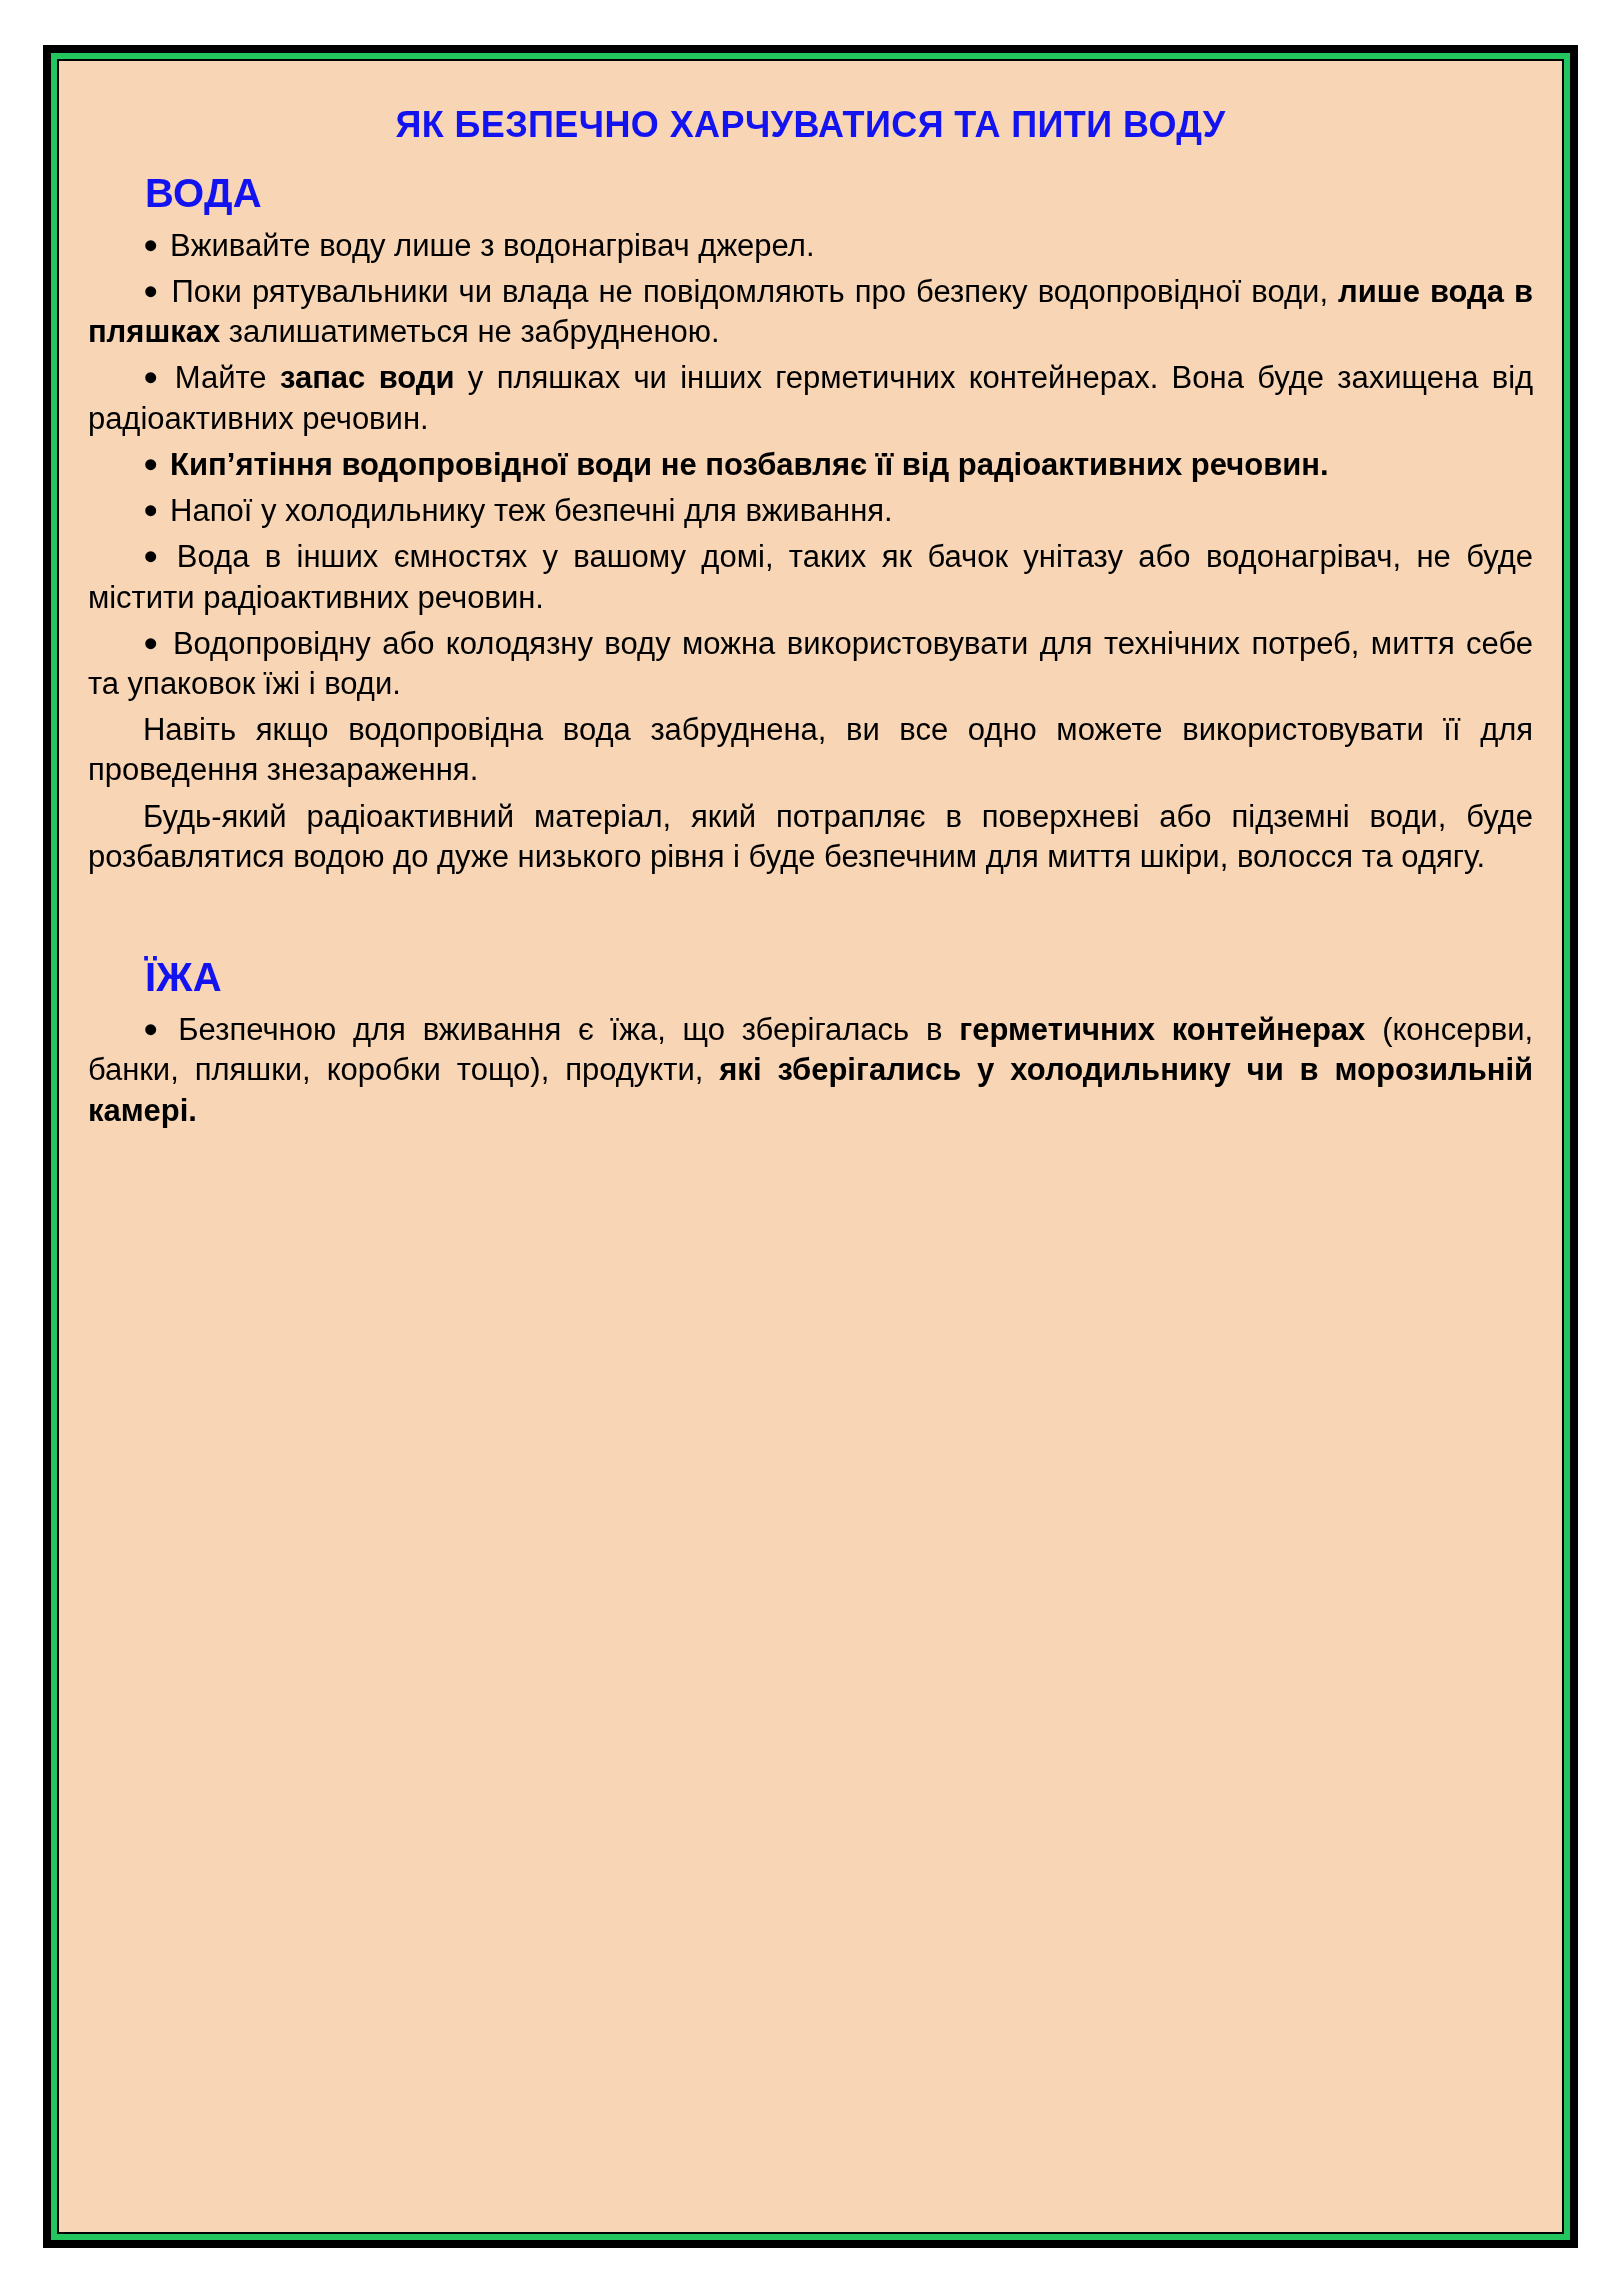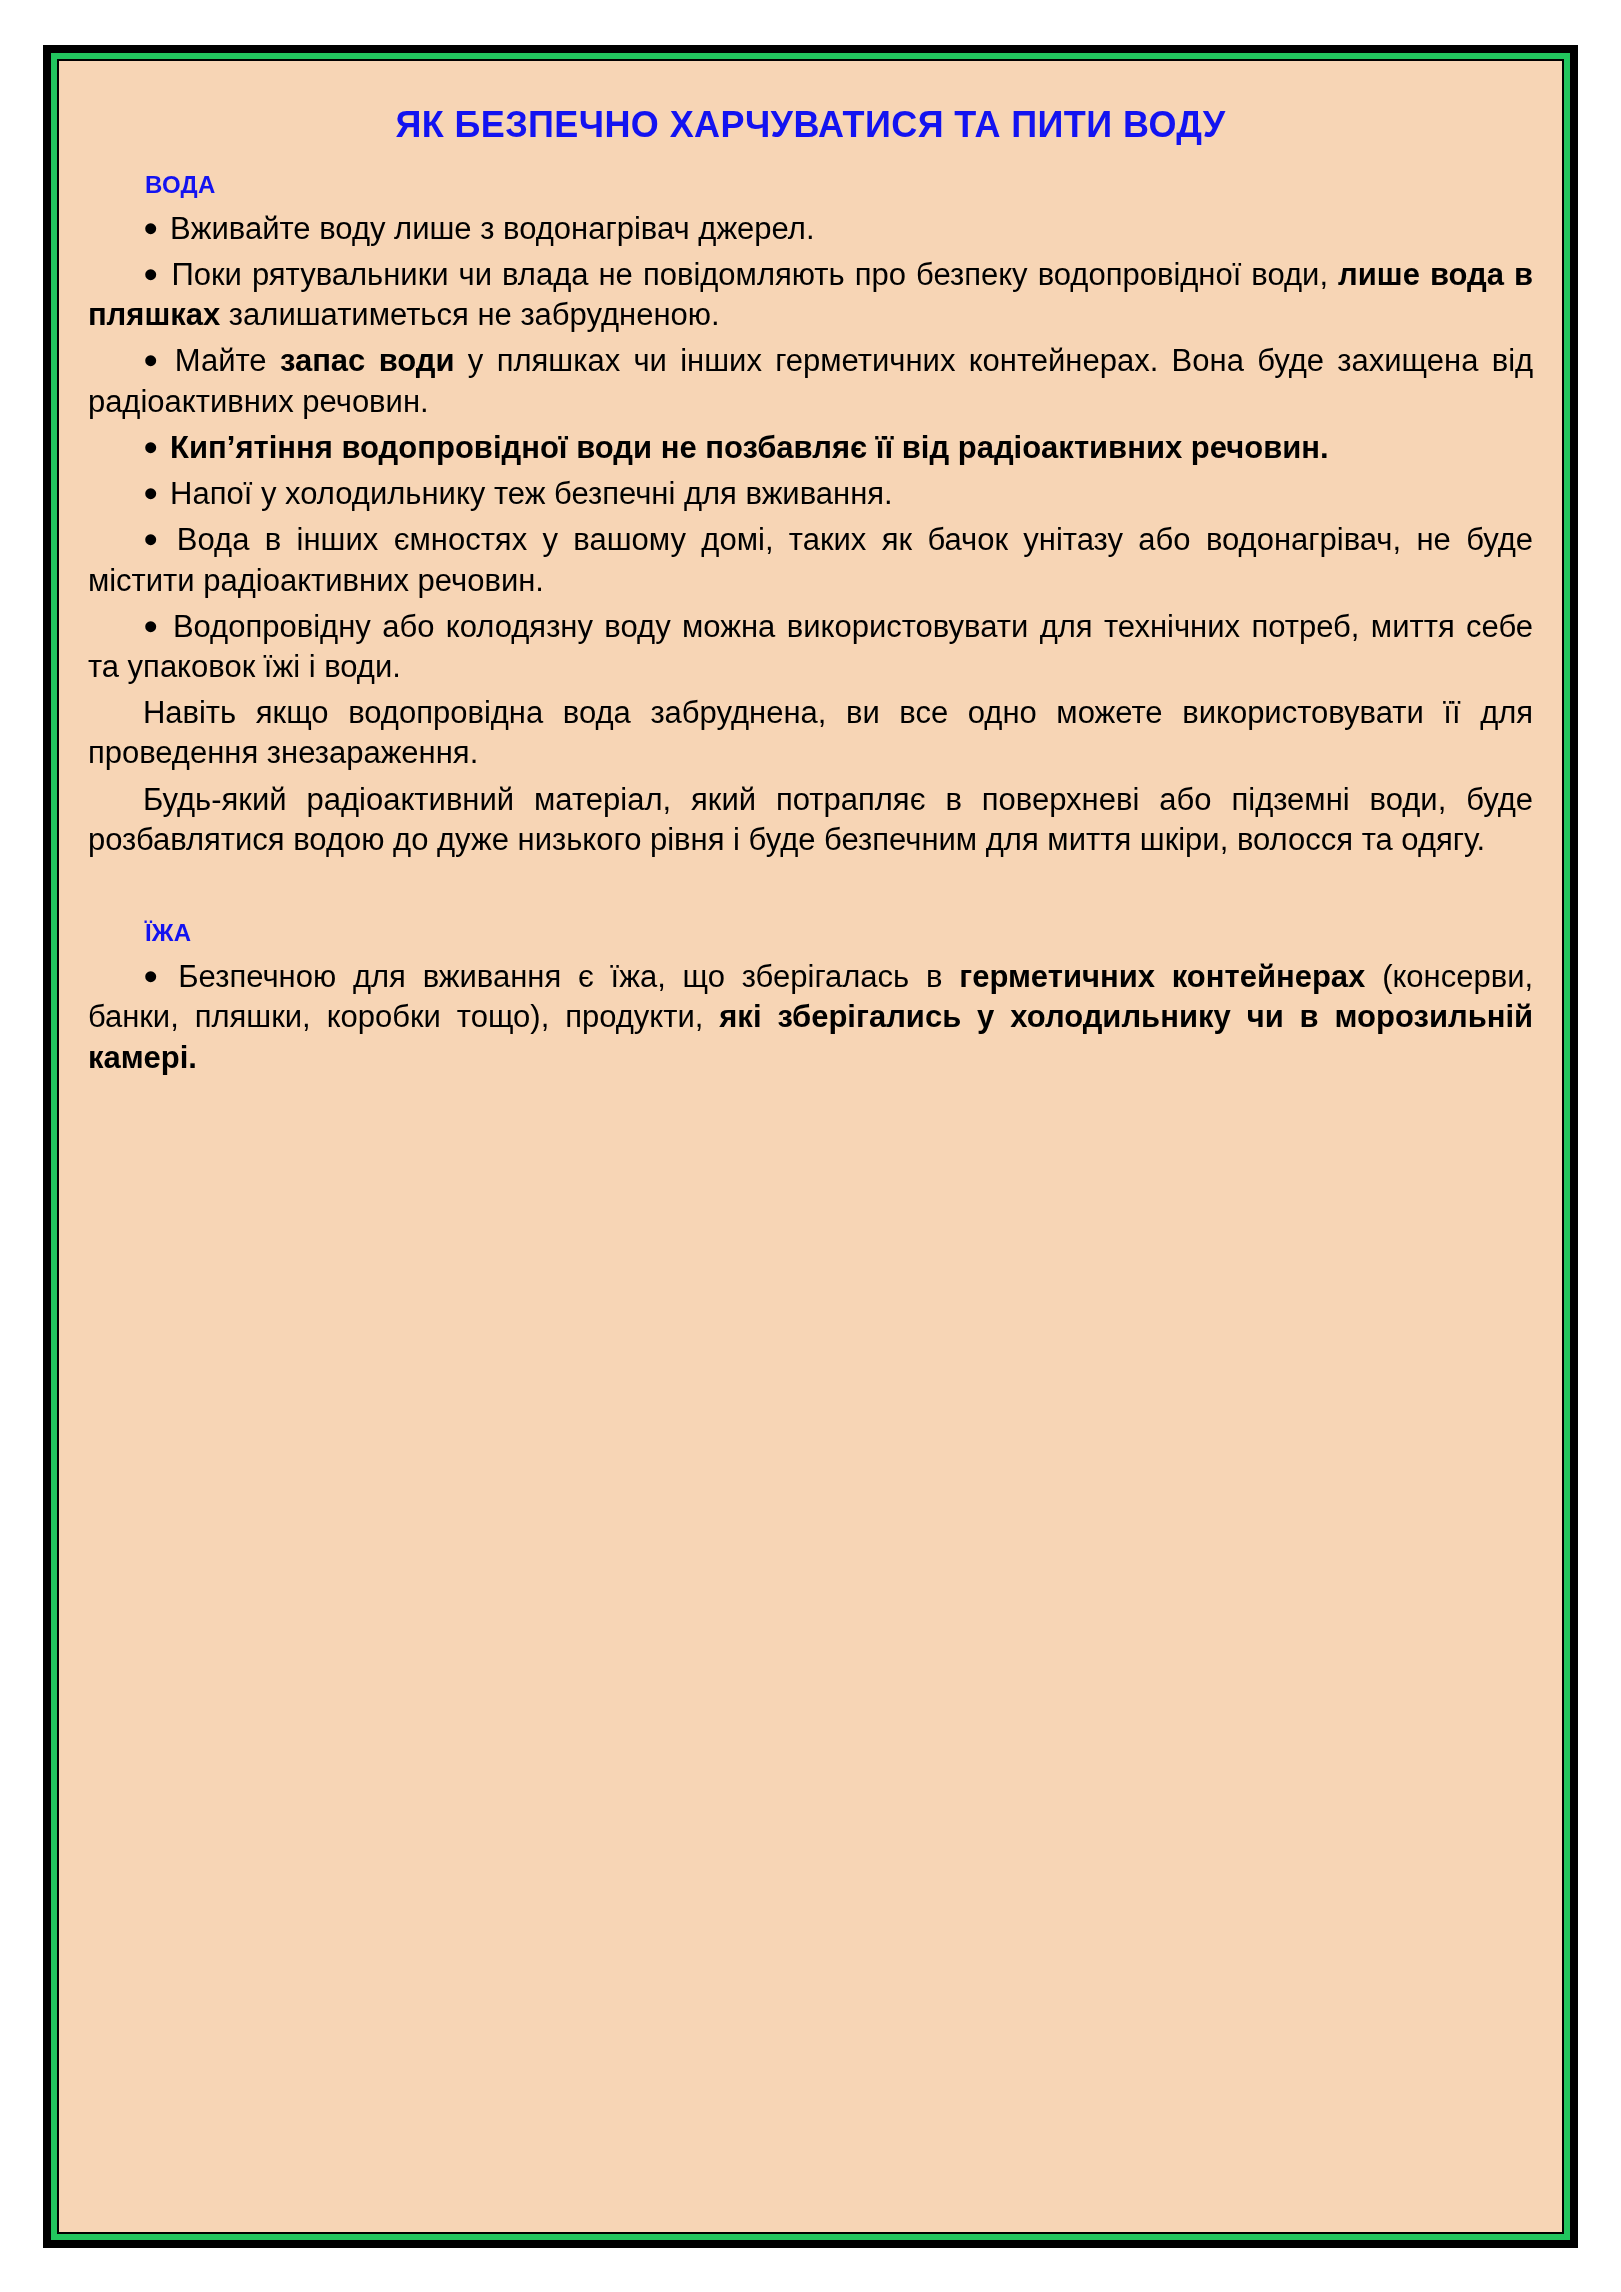--- a/index.html
+++ b/index.html
@@ -47,28 +47,28 @@
     font-size: 36px;
     text-align: center;
     letter-spacing: 0.4px;
     margin: 17.6px 0 25.5px 0;
     line-height: 1.15;
   }
 
   .section-heading {
     color: #1313f0;
     font-weight: bold;
-    font-size: 24px;
+    font-size: 40px;
     margin: 0 0 9.8px 0;
     padding-left: 57px;
     letter-spacing: 0.3px;
   }
 
   .section-heading.food {
-    margin-top: 59px;
+    margin-top: 78px;
     padding-left: 57px;
   }
 
   p.para {
     color: #000000;
     font-size: 31px;
     line-height: 1.30;
     margin: 0 0 5.9px 0;
     text-align: justify;
     text-justify: inter-word;

